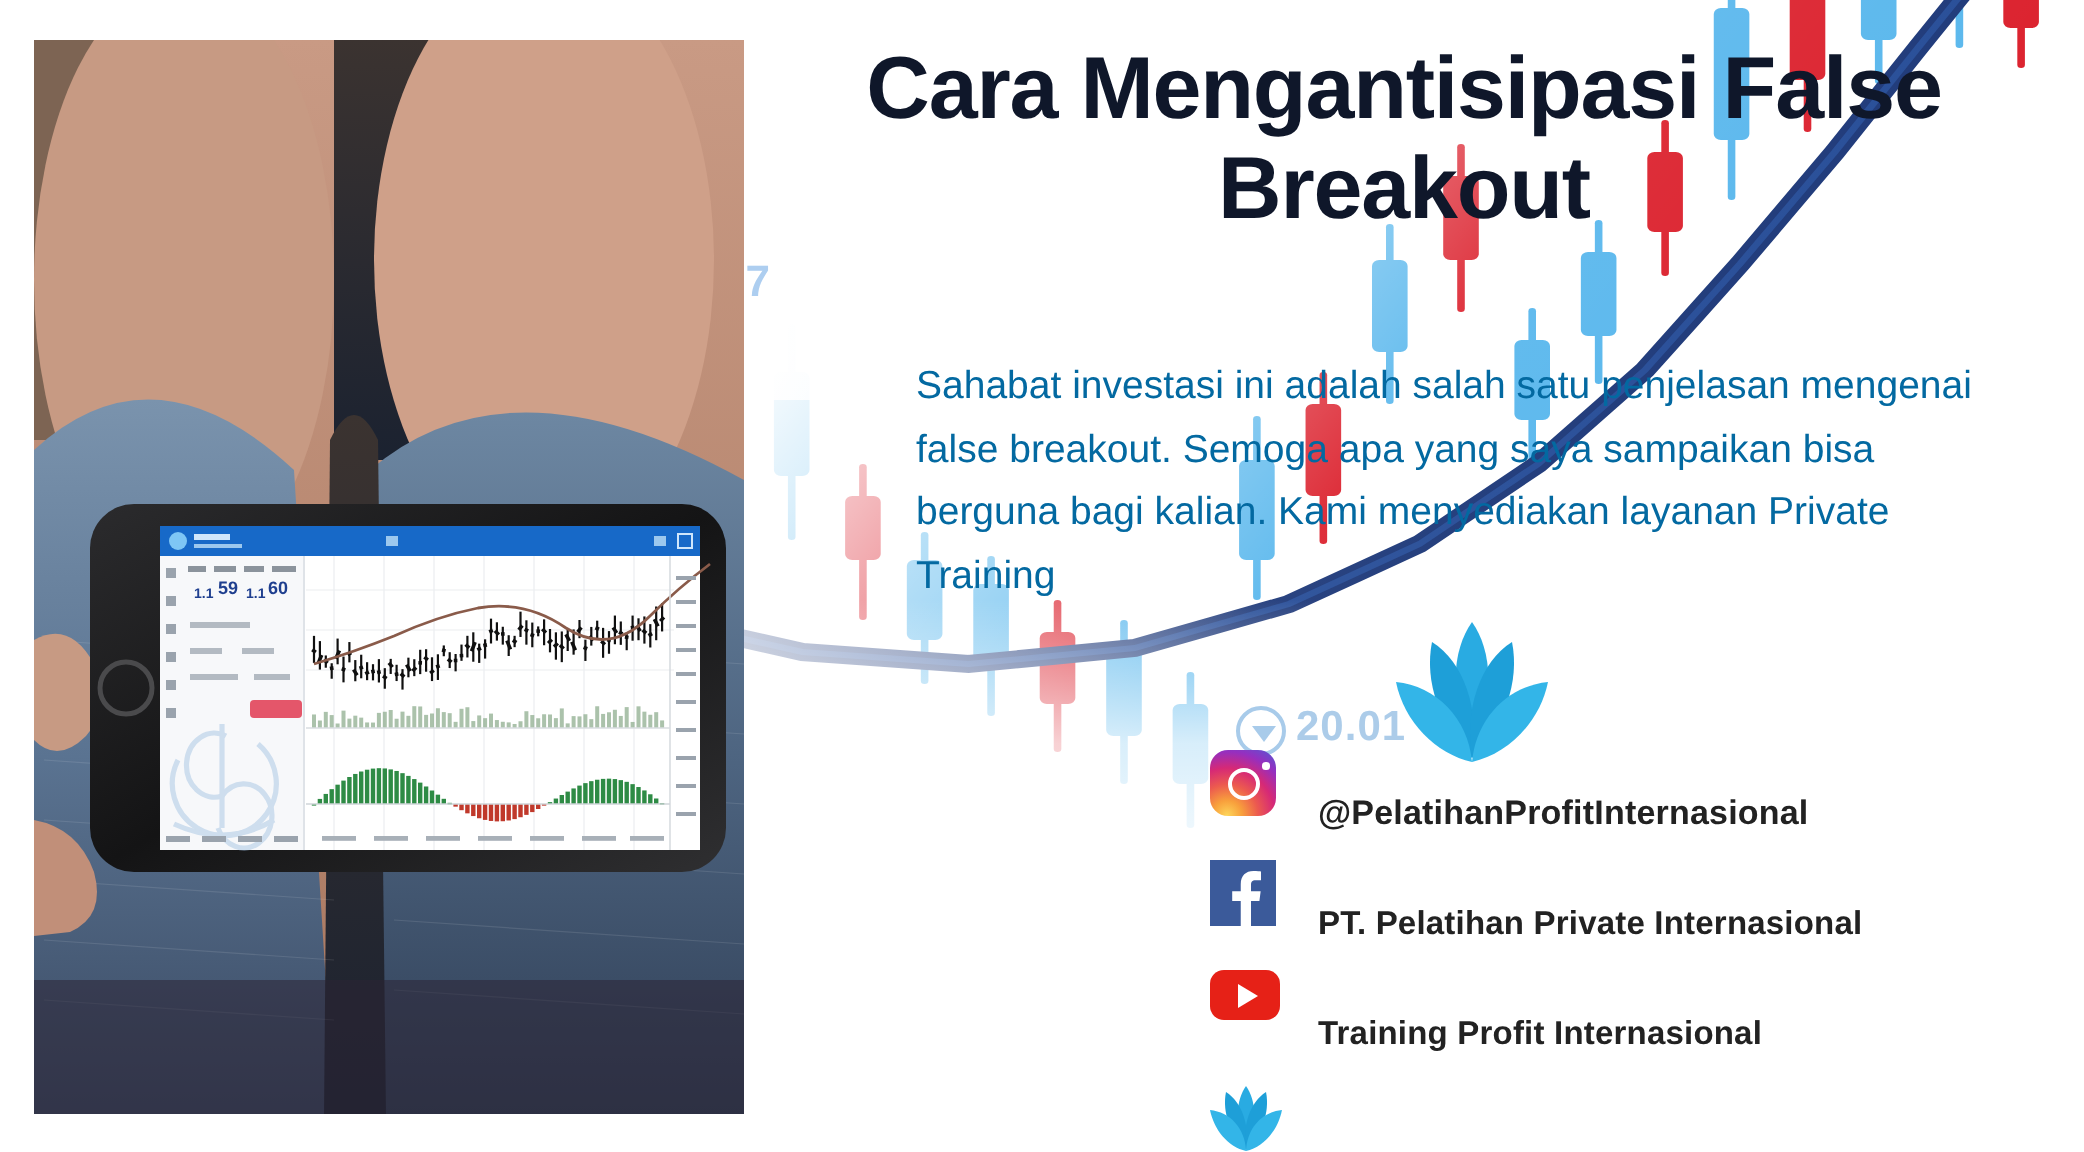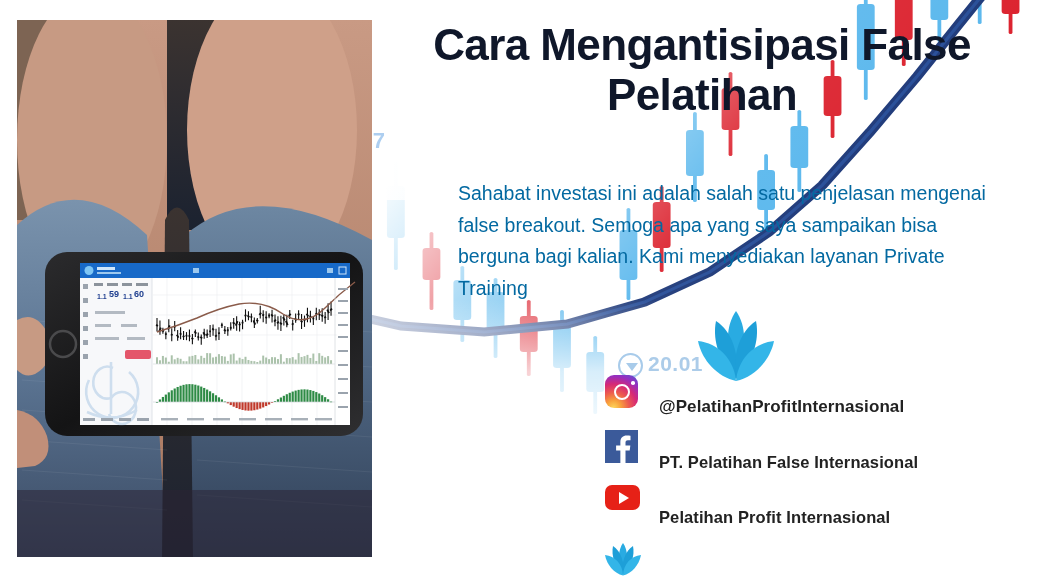--- a/index.html
+++ b/index.html
@@ -561,21 +561,21 @@
           <rect x="248" y="398" width="17" height="2.4"></rect>
             <rect x="274" y="398" width="17" height="2.4"></rect>
           <rect x="298" y="398" width="17" height="2.4"></rect>
         </g>
       </g>
     </svg>
   </div>
 
   <div id="headline">
     <div>Cara Mengantisipasi False</div>
-    <div>Pelatihan</div>
+    <div>Breakout</div>
   </div>
 
   <p id="body-copy">Sahabat investasi ini adalah salah satu penjelasan mengenai false breakout. Semoga apa yang saya sampaikan bisa berguna bagi kalian. Kami menyediakan layanan Private Training</p>
 
   <div id="brand-lotus">
     <svg viewBox="0 0 92 78">
       <g fill="#29ABE2">
         <path d="M46 6 C56 20 58 44 46 74 C34 44 36 20 46 6 Z"></path>
         <path d="M46 74 C30 58 22 36 26 16 C42 26 50 50 46 74 Z" fill="#1E9FD8"></path>
         <path d="M46 74 C62 58 70 36 66 16 C50 26 42 50 46 74 Z" fill="#1E9FD8"></path>
@@ -598,30 +598,30 @@
     </div>
 
     <div class="social-row">
       <div class="social-icon">
         <div class="fb-icon">
           <svg viewBox="0 0 33 33" width="33" height="33">
             <path d="M20.5 33V20.5h4.2l.63-4.9H20.5v-3.1c0-1.4.4-2.36 2.4-2.36h2.6V5.75c-.45-.06-2-.2-3.8-.2-3.76 0-6.33 2.3-6.33 6.52v3.53H11.1v4.9h4.27V33z" fill="#fff"></path>
           </svg>
         </div>
       </div>
-      <span class="social-label">PT. Pelatihan False Internasional</span>
+      <span class="social-label">PT. Pelatihan Private Internasional</span>
     </div>
 
     <div class="social-row">
       <div class="social-icon">
         <div class="yt-icon">
             <div class="tri"></div>
           </div>
       </div>
-      <span class="social-label">Pelatihan Profit Internasional</span>
+      <span class="social-label">Training Profit Internasional</span>
     </div>
 
     <div class="social-row">
       <div class="social-icon">
         <svg viewBox="0 0 36 36" width="36" height="36">
           <g fill="#29ABE2">
             <path d="M18 3 C23 10 24 22 18 35 C12 22 13 10 18 3 Z"></path>
             <path d="M18 35 C10 27 6 16 8 6 C16 11 20 23 18 35 Z" fill="#1E9FD8"></path>
             <path d="M18 35 C26 27 30 16 28 6 C20 11 16 23 18 35 Z" fill="#1E9FD8"></path>
             <path d="M18 35.5 C9 33.5 2 25 0 15 C10 16 17.5 24 18 35.5 Z" fill="#33B5E8"></path>

